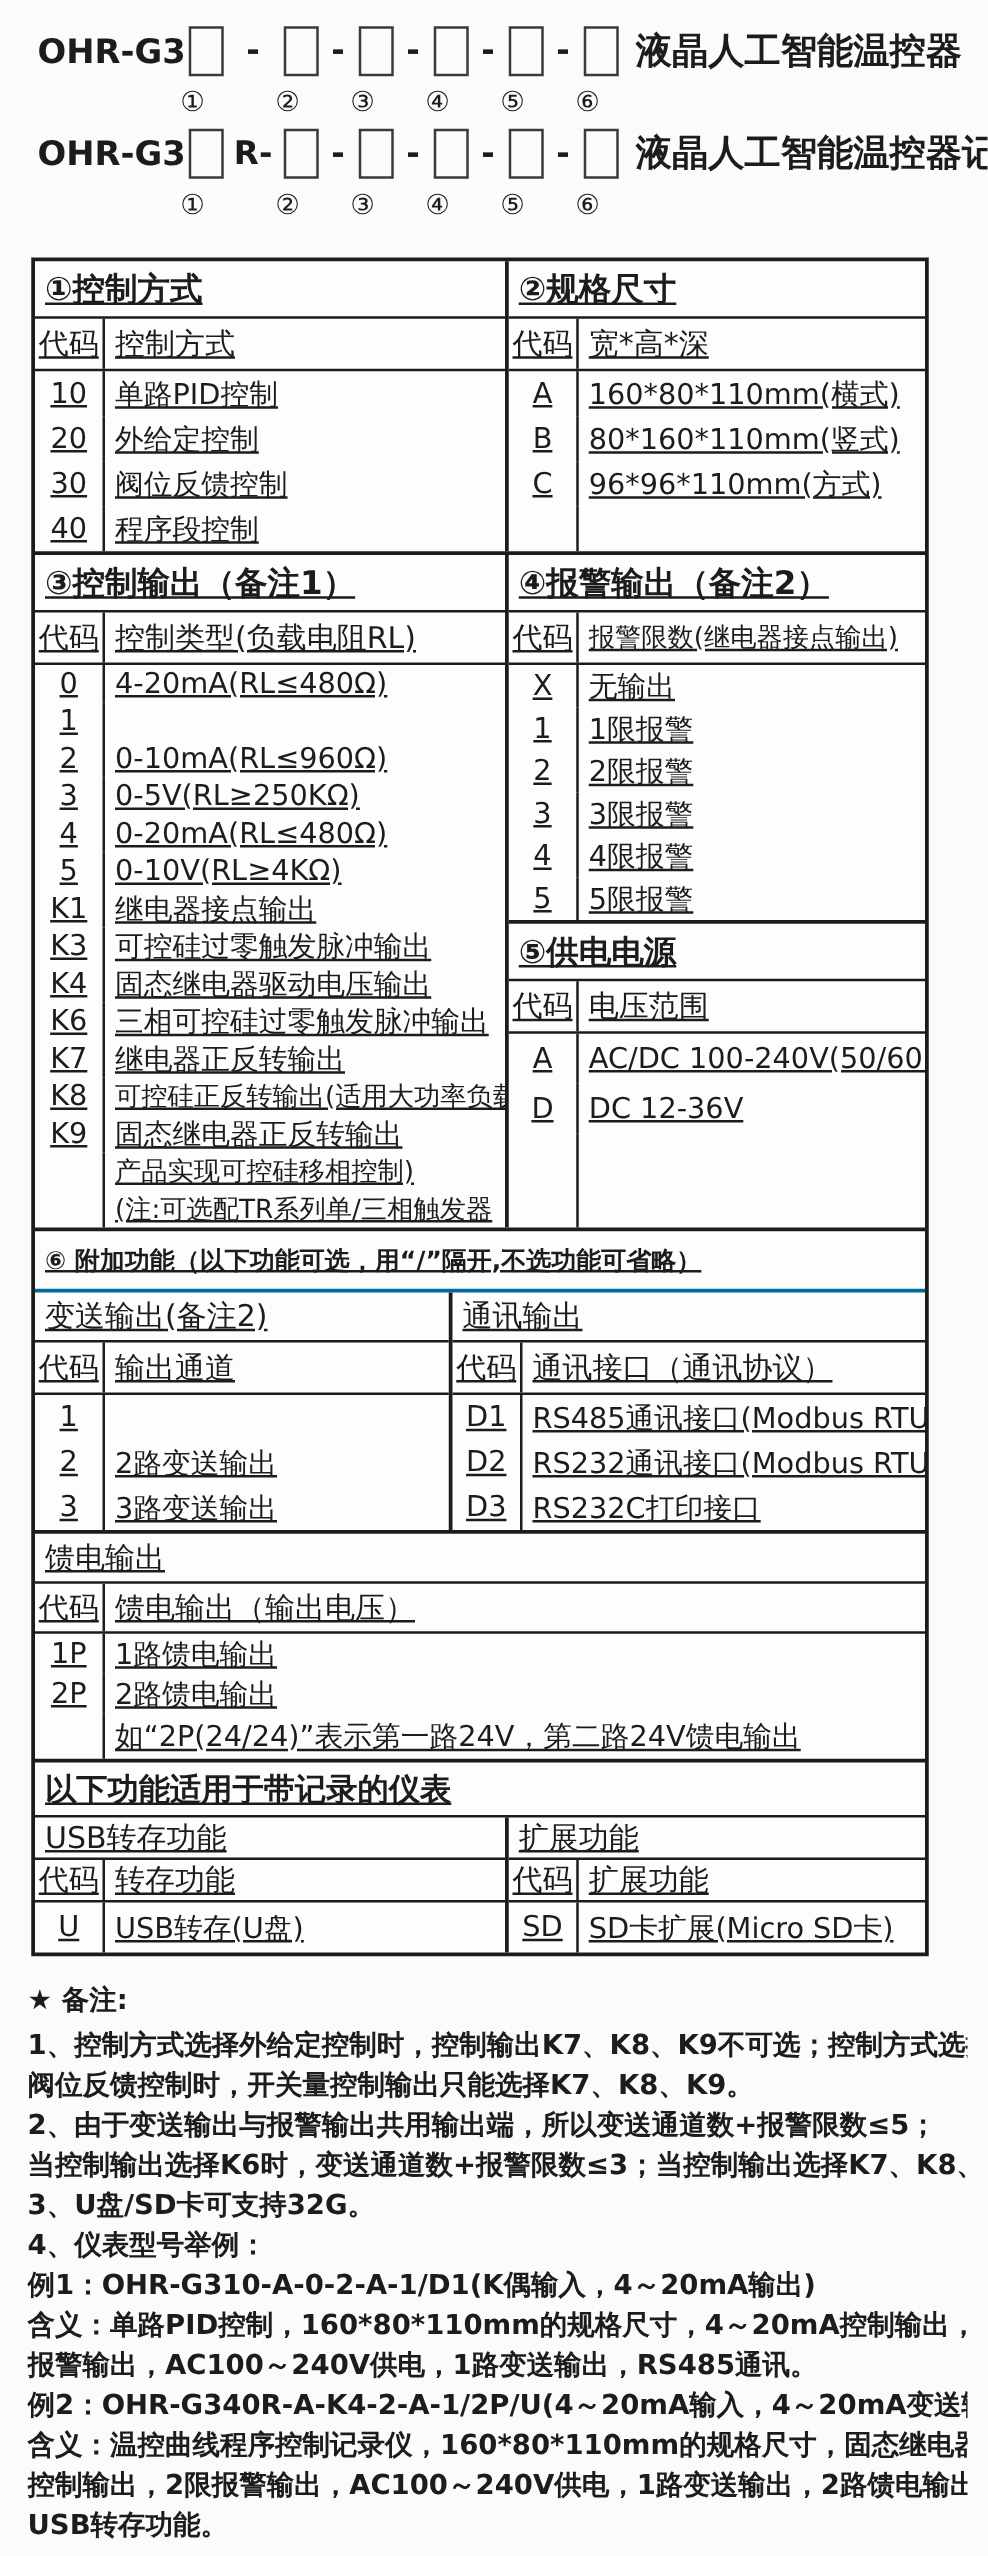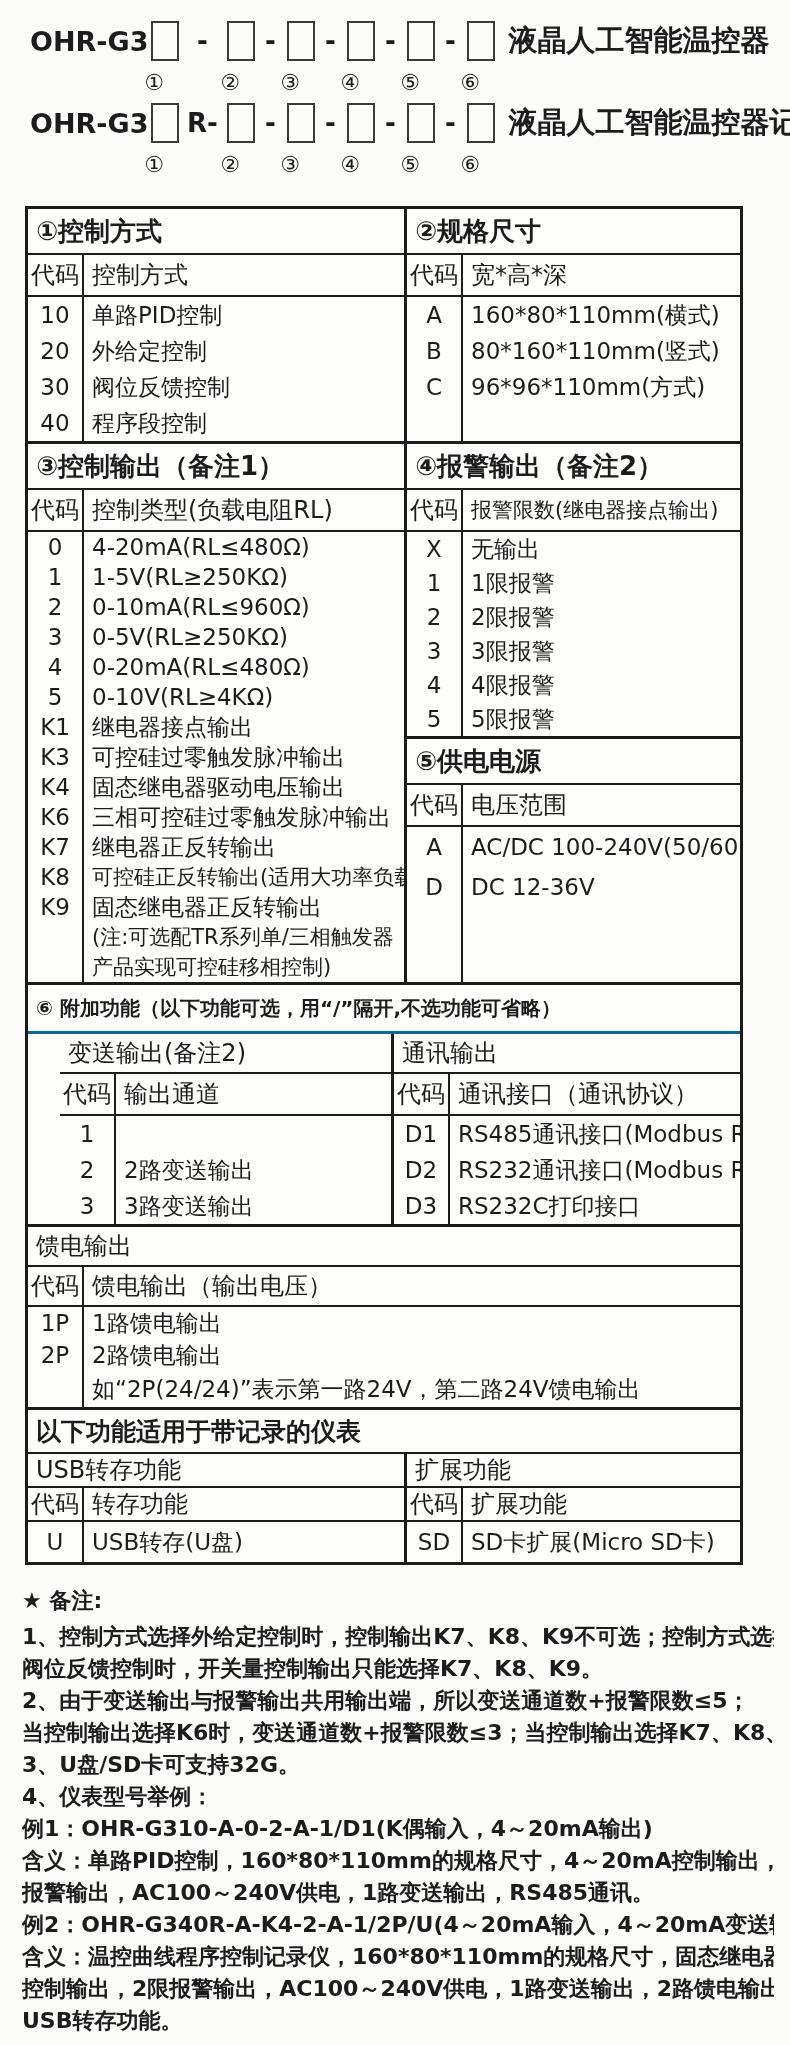--- a/index.html
+++ b/index.html
@@ -10,24 +10,24 @@
   .mline{display:flex;align-items:center;height:50px;font-weight:bold;}
   .mprefix{font-size:27px;letter-spacing:0px;white-space:nowrap;flex:none;}
   .mbox{width:24px;height:36px;border:2px solid #3a3a3a;margin:0 2px;flex:none;background:transparent;}
   .msep1{width:44px;text-align:center;font-size:26px;flex:none;}
   .msep{width:28px;text-align:center;font-size:26px;flex:none;}
   .mlabel{font-size:29px;margin-left:12px;white-space:nowrap;flex:none;}
   .dline{display:flex;align-items:center;height:32px;font-weight:normal;}
   .dslot{width:32px;text-align:center;font-size:22px;flex:none;}
   .ghost{visibility:hidden;}
   
-  .tbl{margin:26px 0 0 25px;width:712px;border:3px solid #1c1c1c;background:#fdfdfc;}
+  .tbl{margin:26px 0 0 25px;width:712px;border:3px solid #1c1c1c;background:#fdfdfc;text-decoration:underline;}
   .split{display:grid;}
   .cols-ab{grid-template-columns:376px 1fr;}
-  .cols-ef{grid-template-columns:331px 1fr;padding-left:32px;}
+  .cols-ef{grid-template-columns:331px 1fr;}
   .cols-gh{grid-template-columns:376px 1fr;}
   .half{display:flex;flex-direction:column;min-width:0;}
   .hr{border-left:3px solid #1c1c1c;}
   .sec-title{font-weight:bold;font-size:26px;padding-left:8px;display:flex;align-items:center;
              height:44px;border-bottom:2px solid #1c1c1c;white-space:nowrap;overflow:hidden;}
   .row{display:grid;grid-template-columns:56px 1fr;align-items:center;min-width:0;}
   .row .code{text-align:center;font-size:23px;border-right:2px solid #1c1c1c;
              height:100%;display:flex;align-items:center;justify-content:center;}
   .row .desc{font-size:23px;padding-left:8px;white-space:nowrap;overflow:hidden;min-width:0;}
   .colhdr{border-bottom:2px solid #1c1c1c;}
@@ -172,21 +172,20 @@
         <div class="row colhdr h40">
           <div class="code">代码</div>
           <div class="desc">控制类型(负载电阻RL)</div>
         </div>
         <div class="row h30">
             <div class="code">0</div>
             <div class="desc">4-20mA(RL≤480Ω)</div>
           </div>
         <div class="row h30">
             <div class="code">1</div>
-            <div class="desc">1-5V(RL≥250KΩ)</div>
           </div>
         <div class="row h30">
             <div class="code">2</div>
             <div class="desc">0-10mA(RL≤960Ω)</div>
           </div>
         <div class="row h30">
             <div class="code">3</div>
             <div class="desc">0-5V(RL≥250KΩ)</div>
           </div>
         <div class="row h30">
@@ -220,25 +219,25 @@
         <div class="row h30">
             <div class="code">K8</div>
             <div class="desc sm">可控硅正反转输出(适用大功率负载)</div>
           </div>
         <div class="row h30">
             <div class="code">K9</div>
             <div class="desc">固态继电器正反转输出</div>
           </div>
         <div class="row h30">
             <div class="code"></div>
+            <div class="desc sm">产品实现可控硅移相控制)</div>
+          </div>
+        <div class="row h30">
+            <div class="code"></div>
             <div class="desc sm">(注:可选配TR系列单/三相触发器</div>
-          </div>
-        <div class="row h30">
-            <div class="code"></div>
-            <div class="desc sm">产品实现可控硅移相控制)</div>
           </div>
       </div>
       <div class="half hr">
         <div class="sec-title">④报警输出（备注2）</div>
         <div class="row colhdr h40">
           <div class="code">代码</div>
           <div class="desc sm">报警限数(继电器接点输出)</div>
         </div>
         <div class="row h34">
             <div class="code">X</div>

